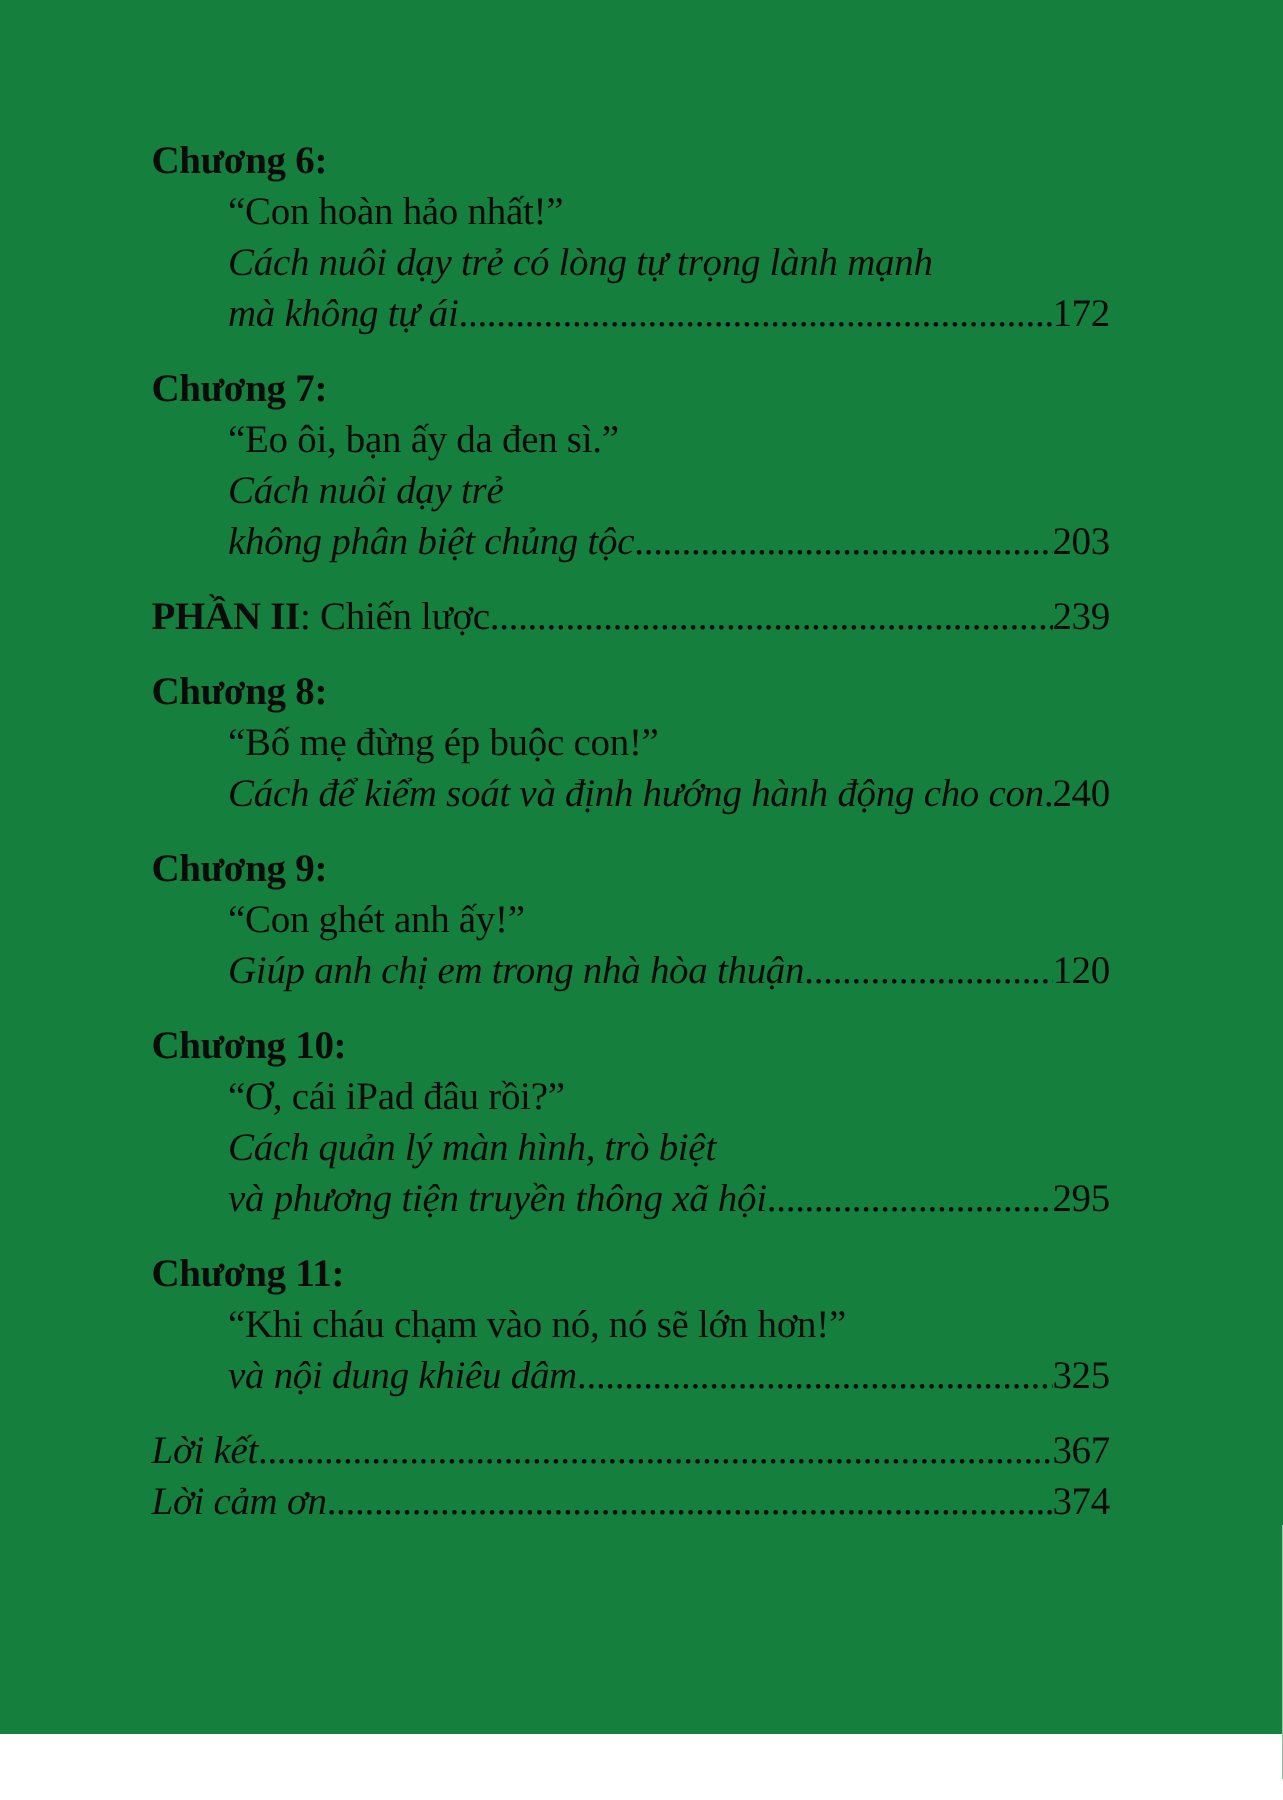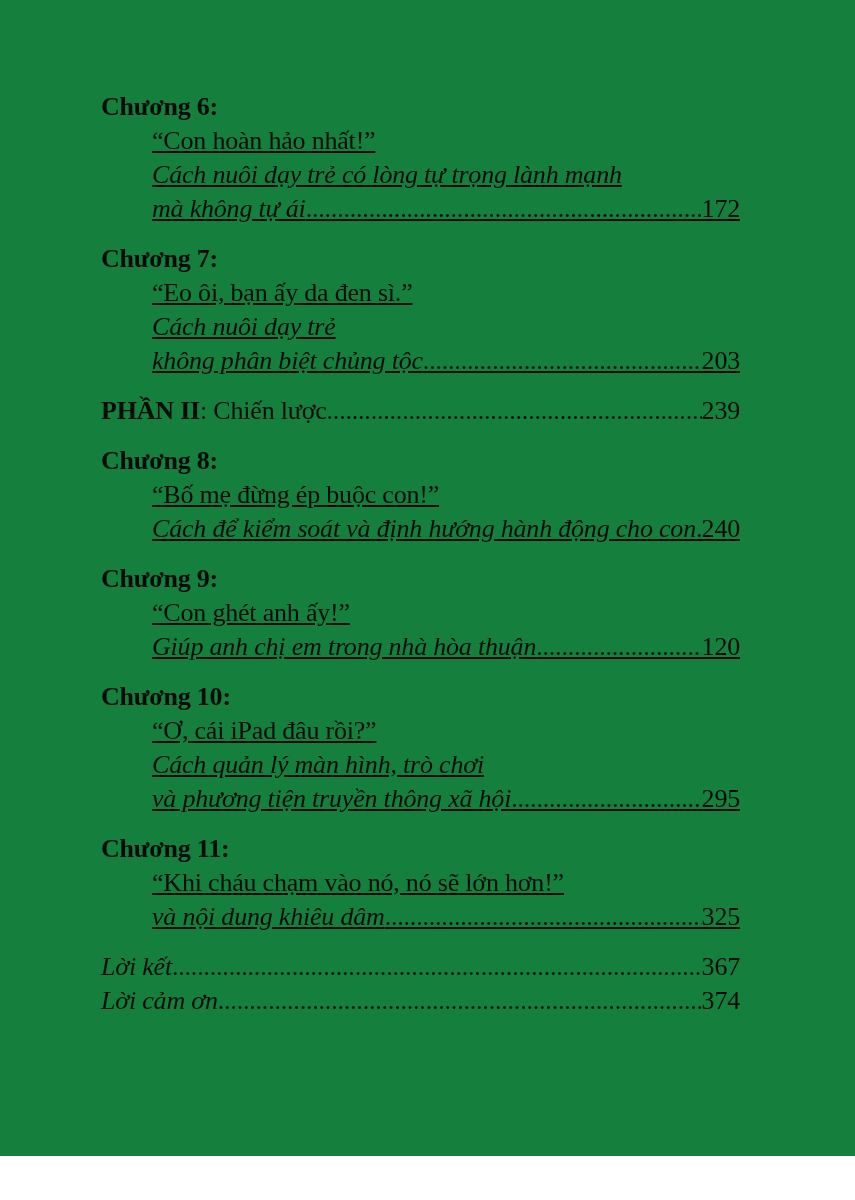--- a/index.html
+++ b/index.html
@@ -17,21 +17,21 @@
     font-family: "Liberation Serif", "DejaVu Serif", serif;
     font-size: 26px;
     line-height: 34px;
     box-sizing: border-box;
     padding: 90px 115px 0 101px;
     overflow: hidden;
     letter-spacing: -0.2px;
   }
   .block { margin-bottom: 16px; }
   .line { white-space: nowrap; }
-  .indent { padding-left: 51px; text-decoration: underline; }
+  .indent { padding-left: 51px; }
   .header { font-weight: bold; }
   .italic { font-style: italic; }
   .bold { font-weight: bold; }
   .dotrow {
     display: flex;
     align-items: baseline;
   }
   .dotrow .txt { flex: 0 0 auto; }
   .leader {
     flex: 1 1 auto;
@@ -101,21 +101,21 @@
     <div class="line indent italic dotrow">
       <span class="txt">Giúp anh chị em trong nhà hòa thuận</span>
       <span class="leader"></span>
       <span class="pagenum">120</span>
     </div>
   </div>
 
   <div class="block">
     <div class="line header">Chương 10:</div>
     <div class="line indent">“Ơ, cái iPad đâu rồi?”</div>
-    <div class="line indent italic">Cách quản lý màn hình, trò chơi</div>
+    <div class="line indent italic">Cách quản lý màn hình, trò biệt</div>
     <div class="line indent italic dotrow">
       <span class="txt">và phương tiện truyền thông xã hội</span>
       <span class="leader"></span>
       <span class="pagenum">295</span>
     </div>
   </div>
 
   <div class="block">
     <div class="line header">Chương 11:</div>
     <div class="line indent">“Khi cháu chạm vào nó, nó sẽ lớn hơn!”</div>

